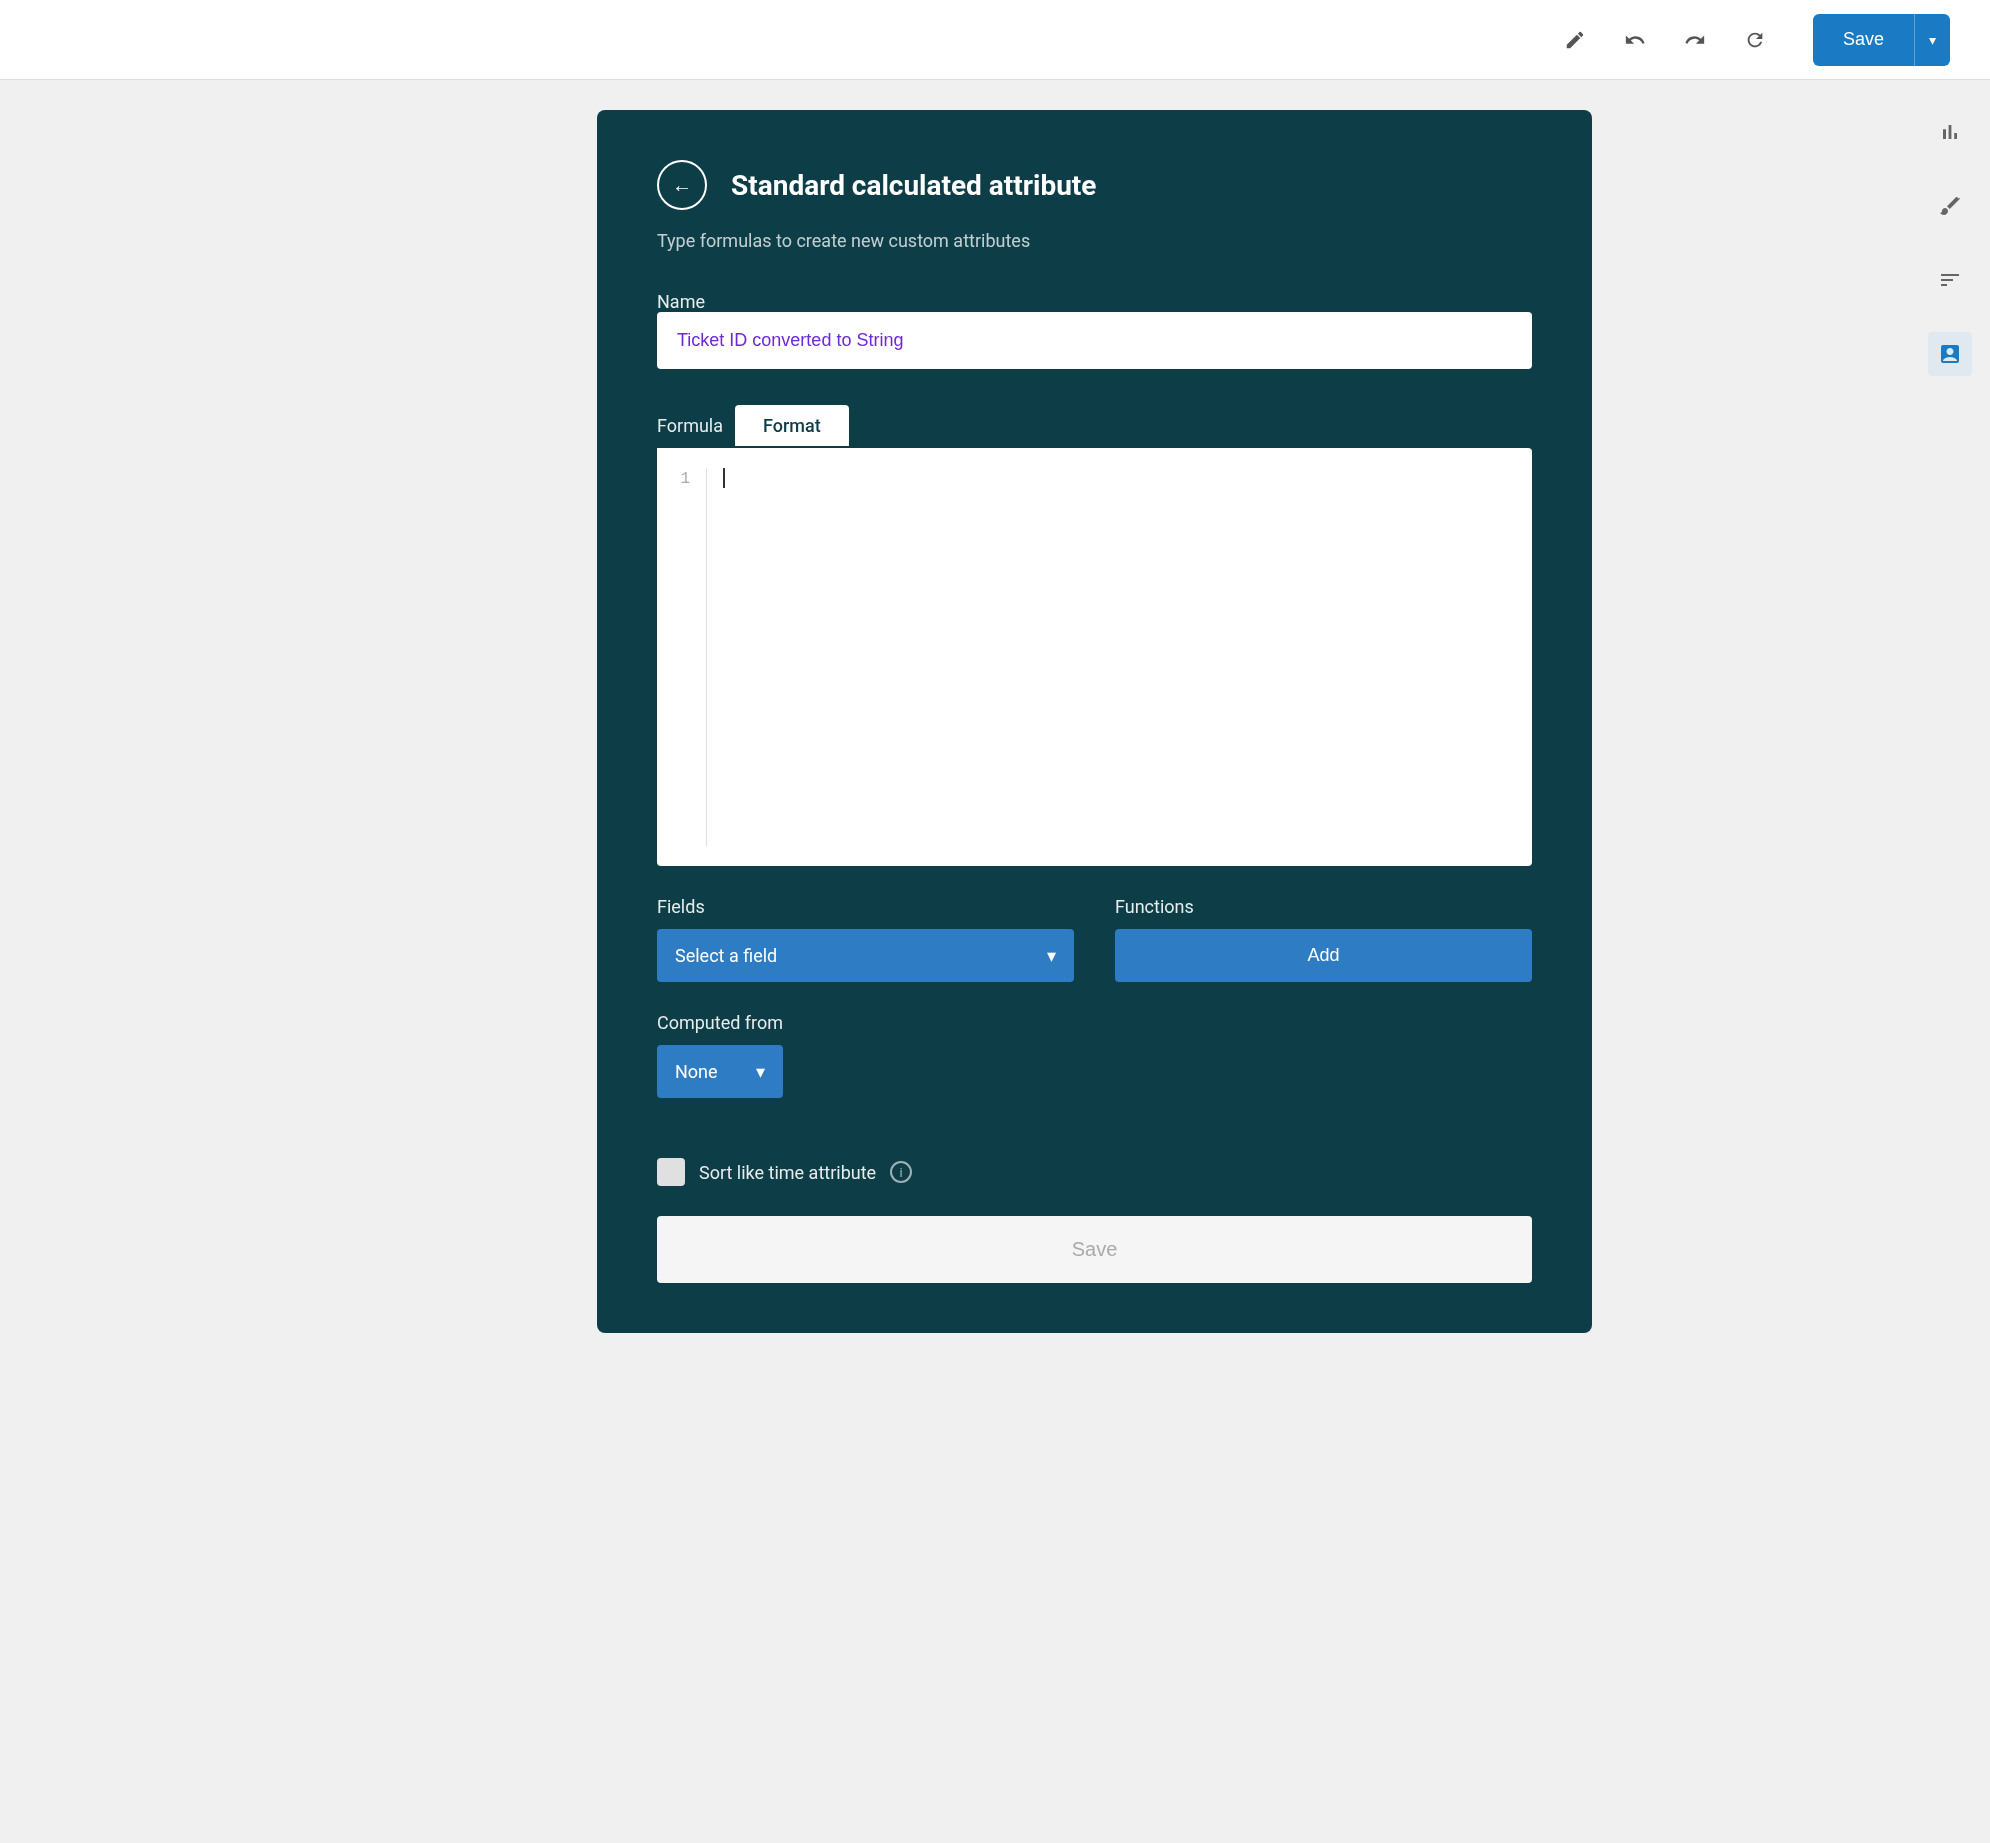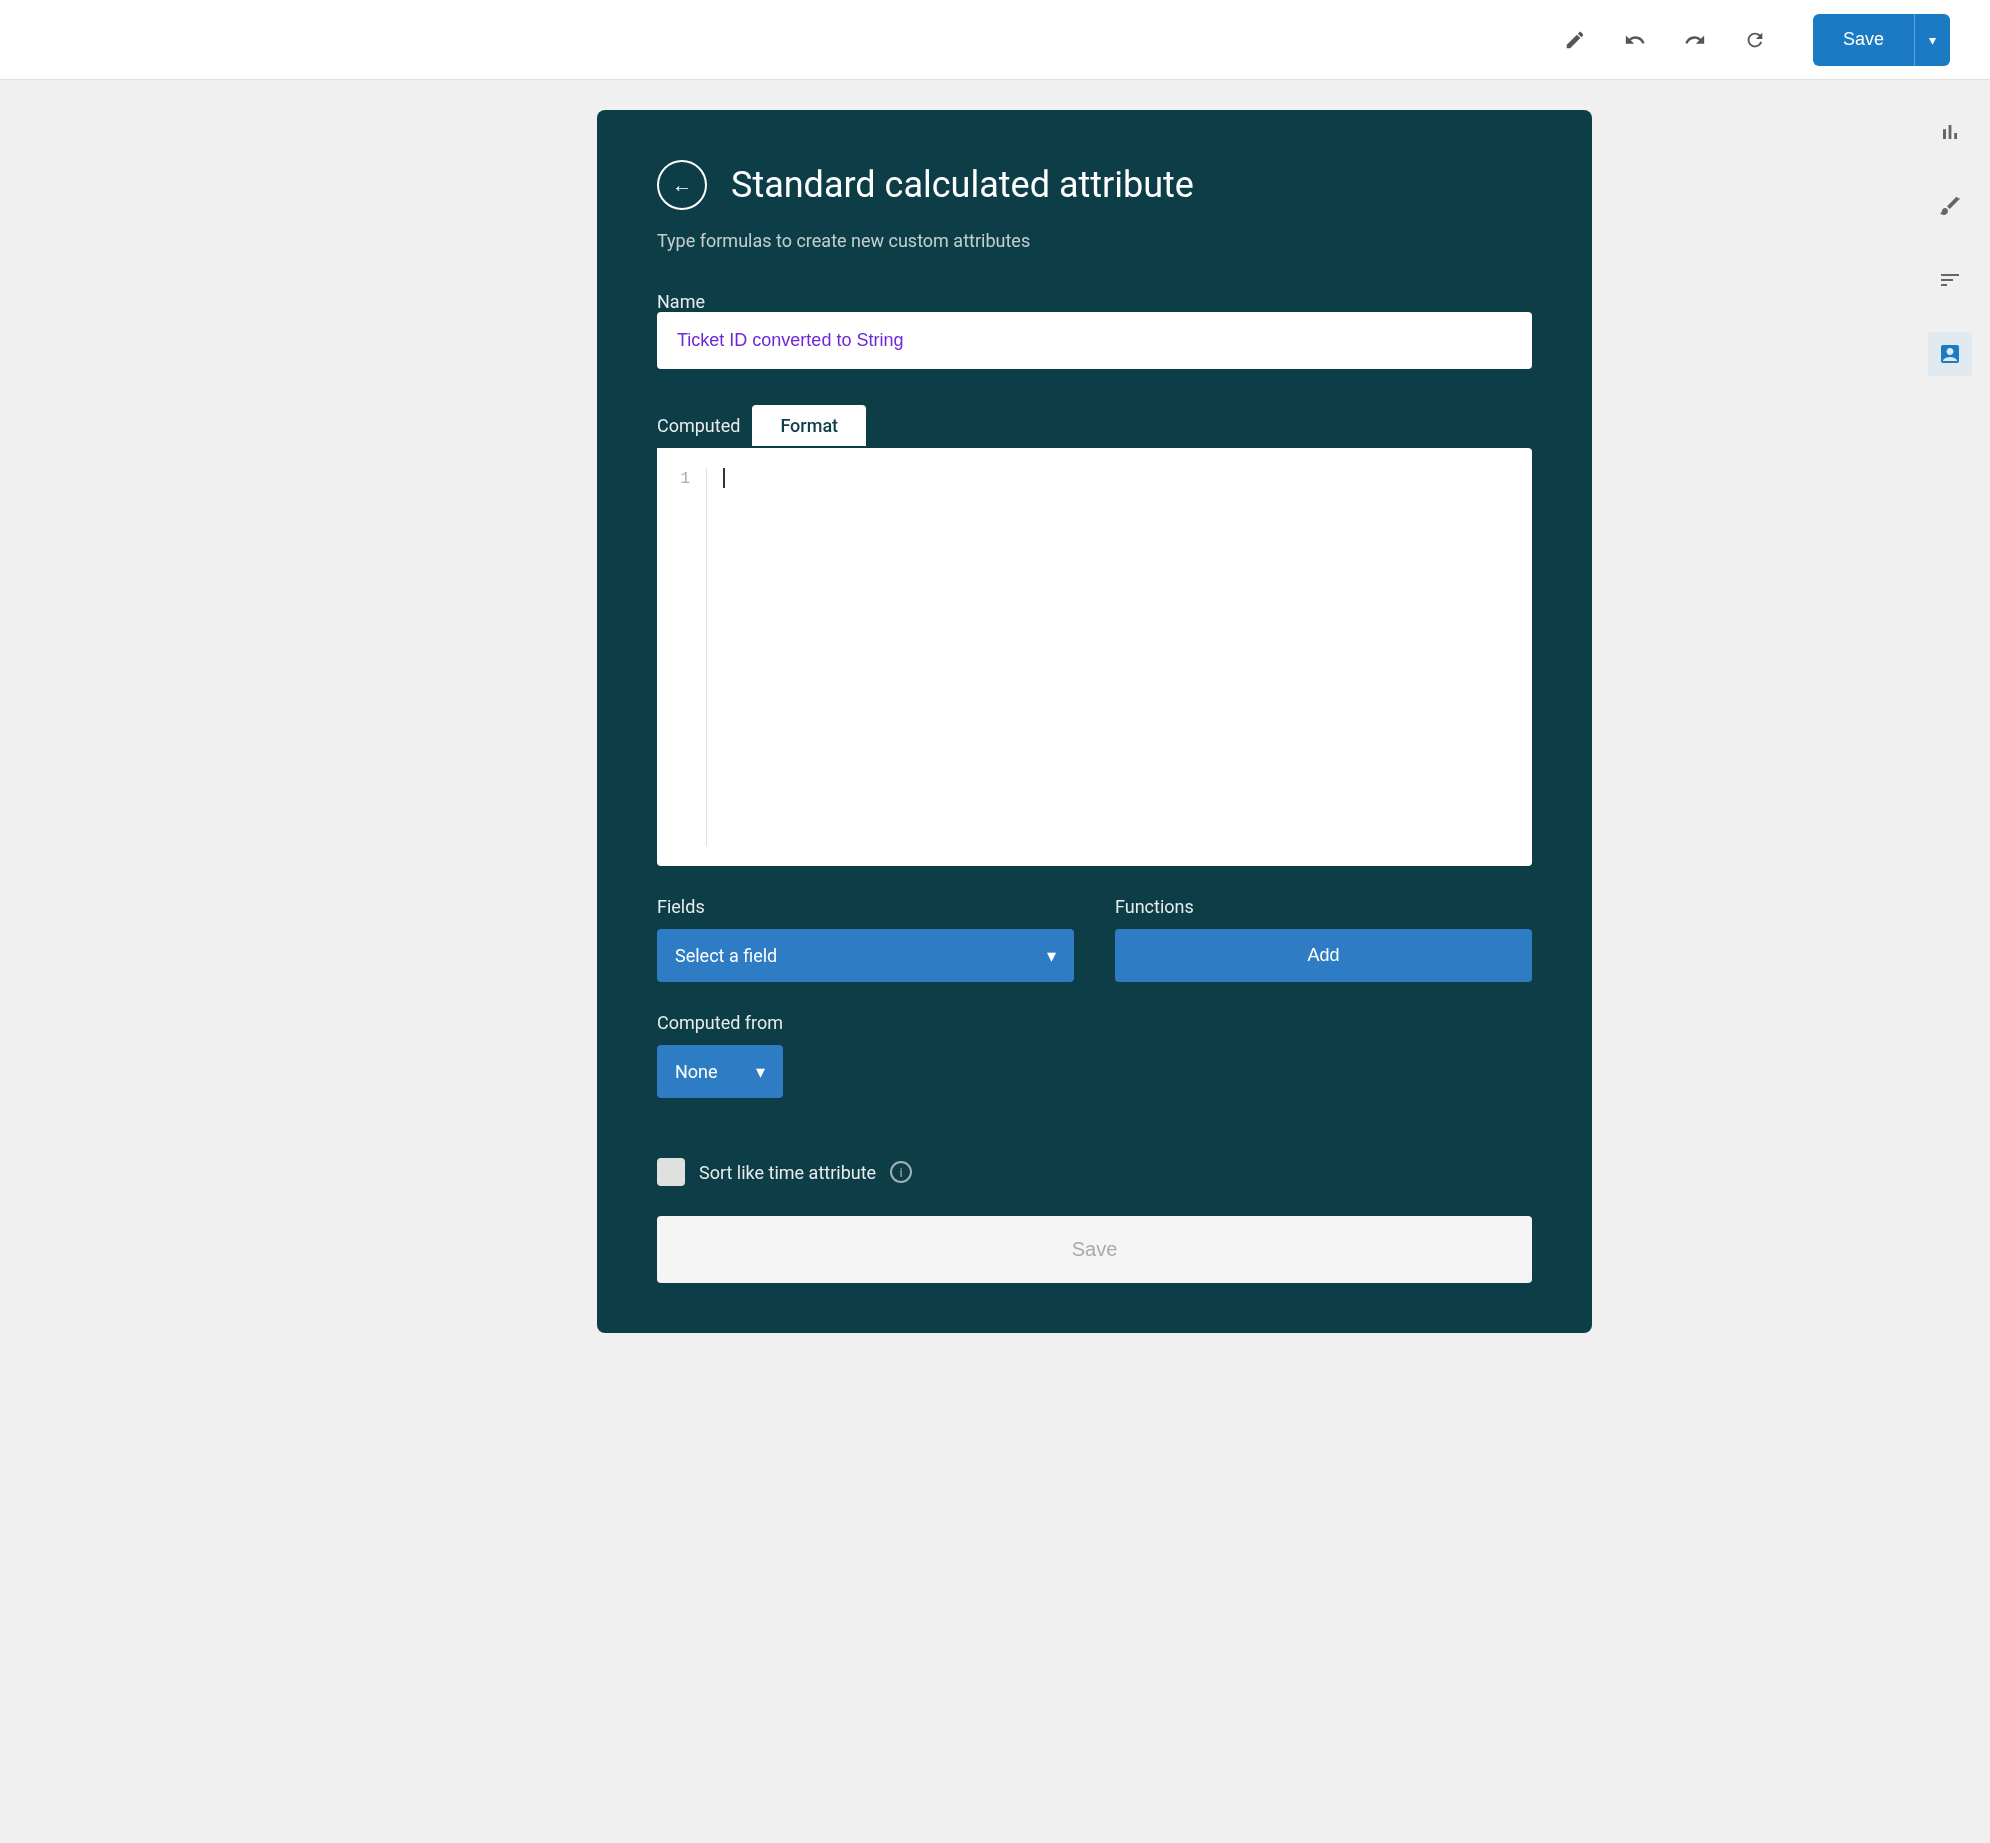--- a/index.html
+++ b/index.html
@@ -148,22 +148,22 @@
       display: flex;
       align-items: center;
       justify-content: center;
       cursor: pointer;
       color: white;
       font-size: 20px;
       flex-shrink: 0;
     }
 
     .panel-title {
-      font-size: 36px;
-      font-weight: 400;
+      font-size: 28px;
+      font-weight: 700;
       color: white;
     }
 
     .panel-subtitle {
       font-size: 18px;
       color: rgba(255,255,255,0.75);
       margin-bottom: 40px;
     }
 
     
@@ -461,21 +461,21 @@
 
     <p class="panel-subtitle">Type formulas to create new custom attributes</p>
 
     
     <label class="field-label">Name</label>
     <input class="name-input" type="text" value="Ticket ID converted to String" style="">
 
     
     <div class="formula-section">
       <div class="formula-header">
-        <span class="formula-tab-label">Computed</span>
+        <span class="formula-tab-label">Formula</span>
         <div class="formula-tabs">
           <div class="formula-tab active">Format</div>
         </div>
       </div>
 
       <div class="code-editor">
         <div class="line-numbers">
           <div>1</div>
         </div>
         <div class="code-content">

